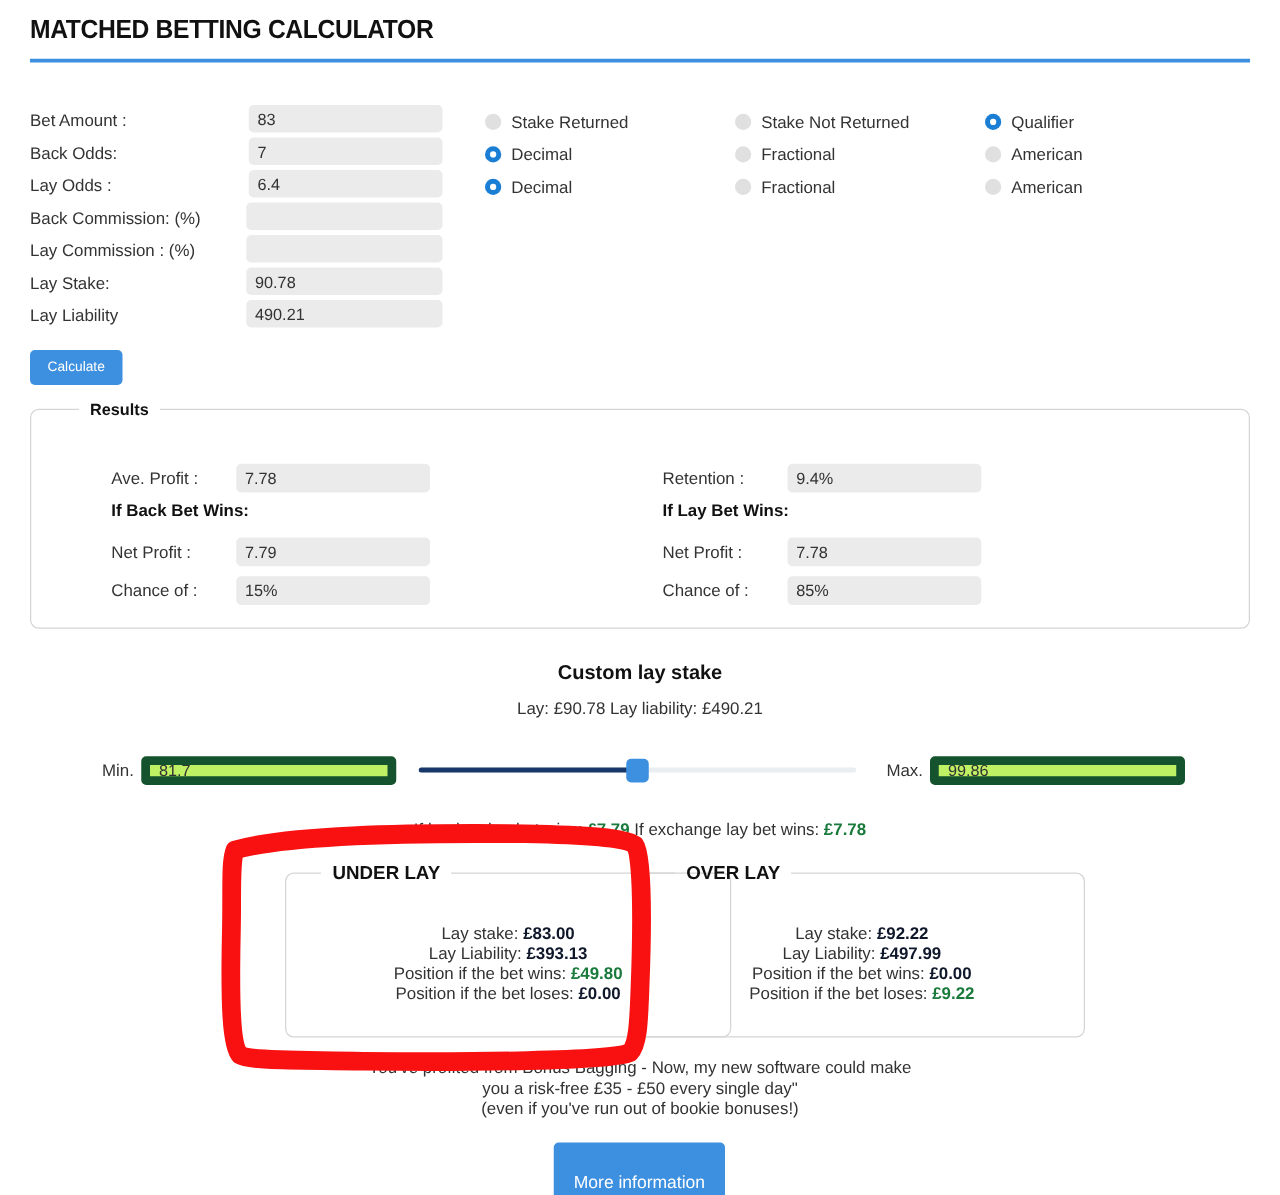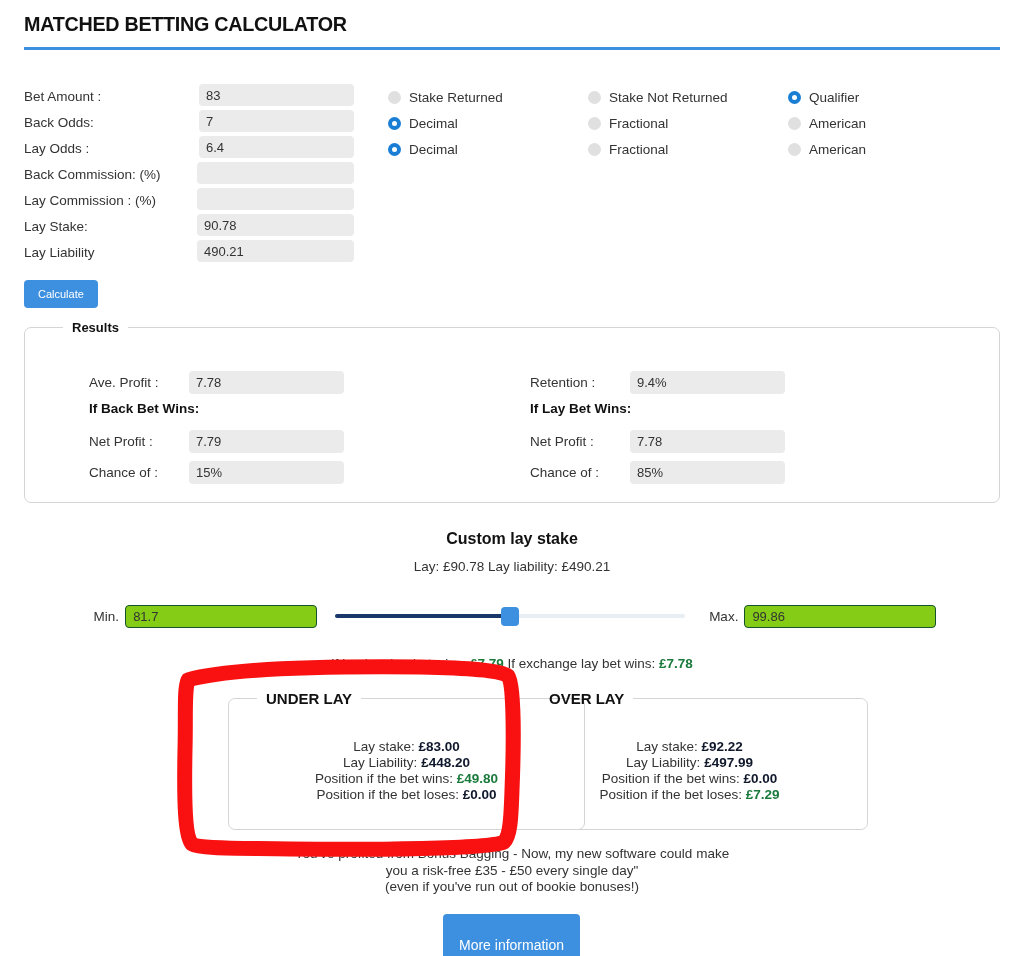--- a/index.html
+++ b/index.html
@@ -222,22 +222,22 @@
     justify-content: center;
   }
   .minmax-label {
     font-size: 13.5px;
     color: #333;
     margin: 0 6px;
   }
   .minmax-box {
     height: 23px;
     min-width: 36px;
-    background: #84cc16;
-    border: 1px solid #14532d;
+    background: #bef264;
+    border: 7px solid #14532d;
     border-radius: 4px;
     font-size: 13px;
     color: #333;
     padding: 0 7px;
     box-sizing: border-box;
     text-align: left;
     line-height: 21px;
     font-family: "Liberation Sans", sans-serif;
     outline: none;
   }
@@ -501,21 +501,21 @@
 
 <fieldset id="under-lay-fieldset" class="lay-fieldset">
   <legend>UNDER LAY</legend>
   <div class="lay-body">
     <div>
       <span>Lay stake:</span>
       <span class="money-black">£83.00</span>
     </div>
     <div>
       <span>Lay Liability:</span>
-      <span class="money-black">£448.20</span>
+      <span class="money-black">£393.13</span>
     </div>
     <div>
       <span>Position if the bet wins:</span>
       <span class="money-green">£49.80</span>
     </div>
     <div>
       <span>Position if the bet loses:</span>
       <span class="money-black">£0.00</span>
     </div>
   </div>
@@ -531,21 +531,21 @@
     <div>
       <span>Lay Liability:</span>
       <span class="money-black">£497.99</span>
     </div>
     <div>
       <span>Position if the bet wins:</span>
       <span class="money-black">£0.00</span>
     </div>
     <div>
       <span>Position if the bet loses:</span>
-      <span class="money-green">£7.29</span>
+      <span class="money-green">£9.22</span>
     </div>
   </div>
 </fieldset>
 
 <div id="promo-text">
   <div>You've profited from Bonus Bagging - Now, my new software could make</div>
   <div>you a risk-free £35 - £50 every single day"</div>
   <div>(even if you've run out of bookie bonuses!)</div>
 </div>
 <button id="more-info-button">More information</button>

